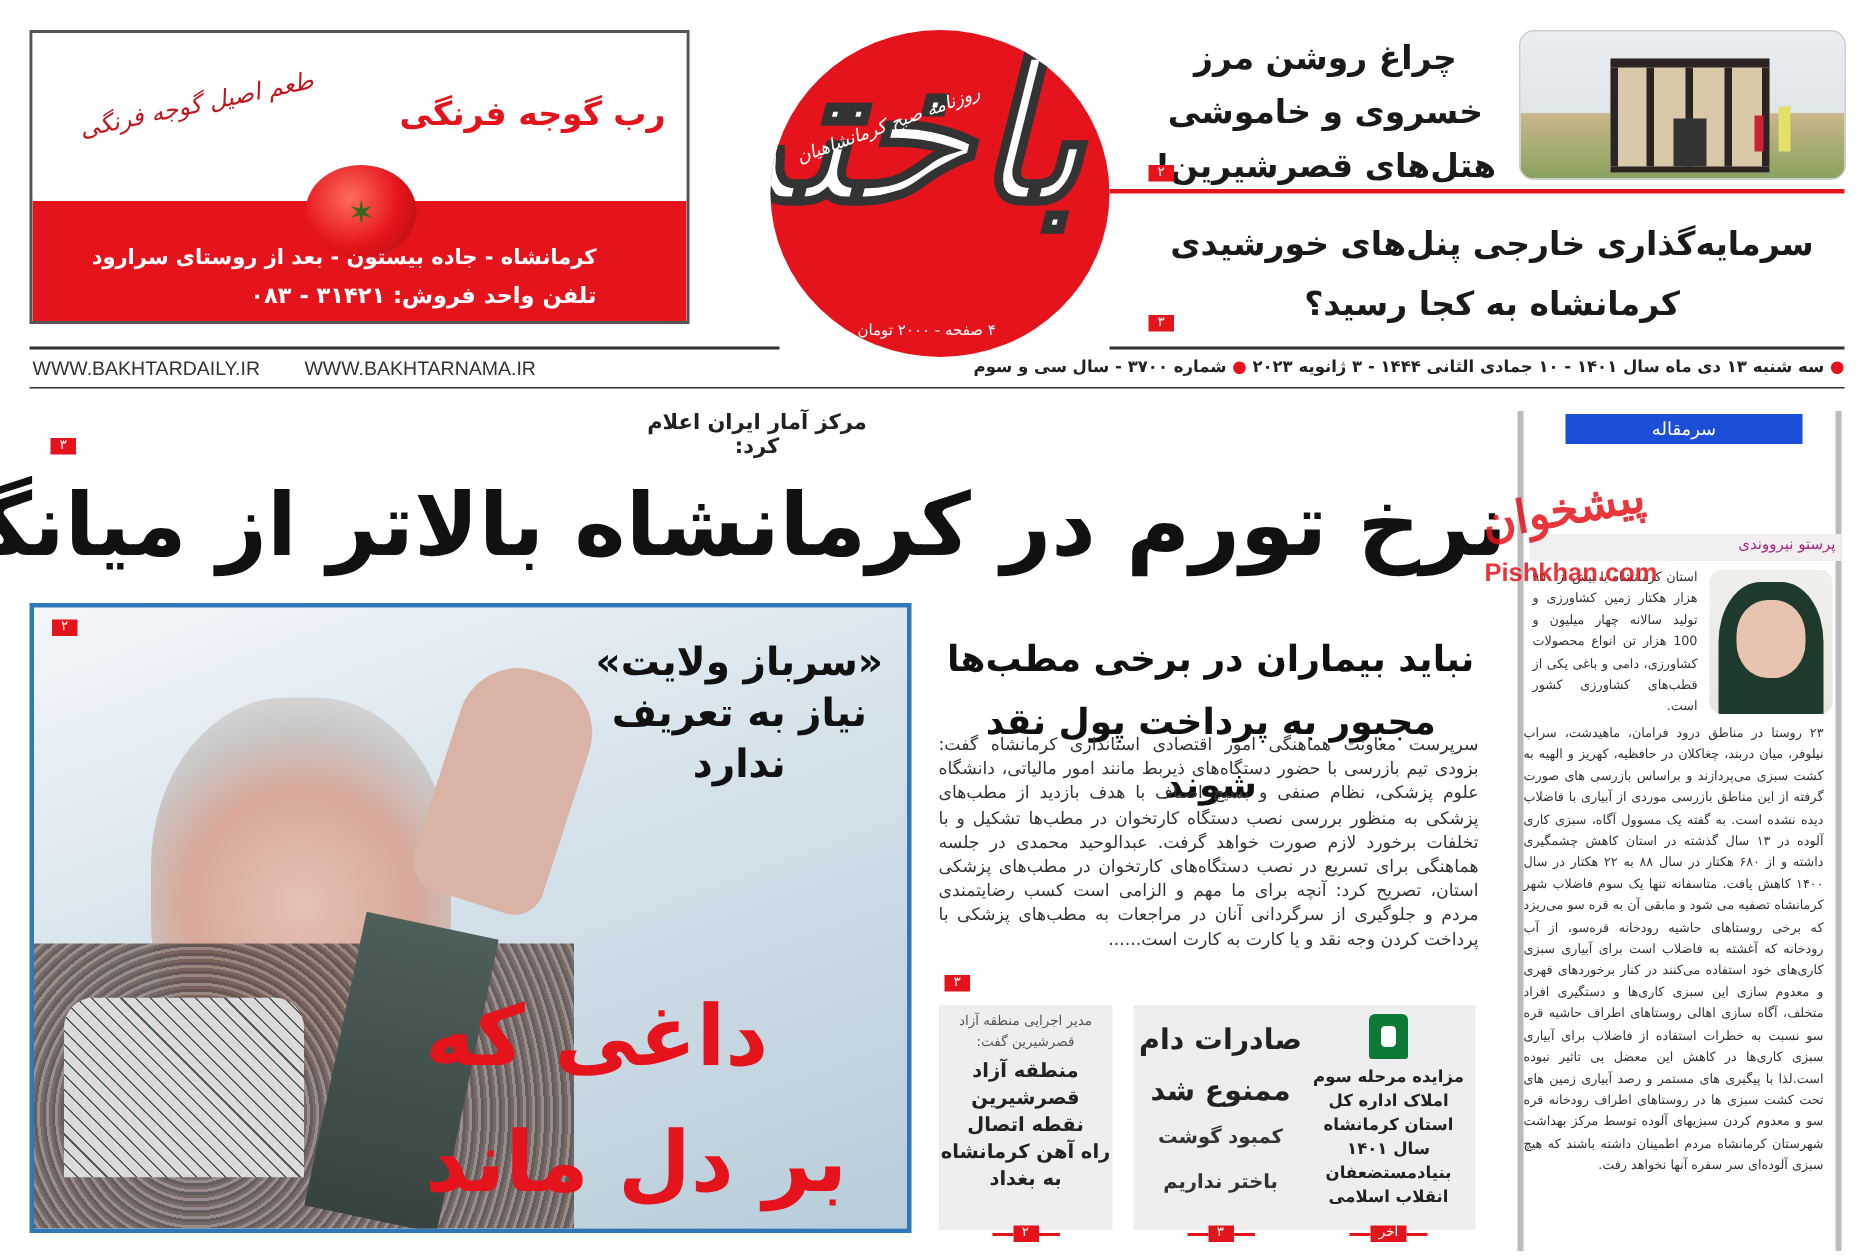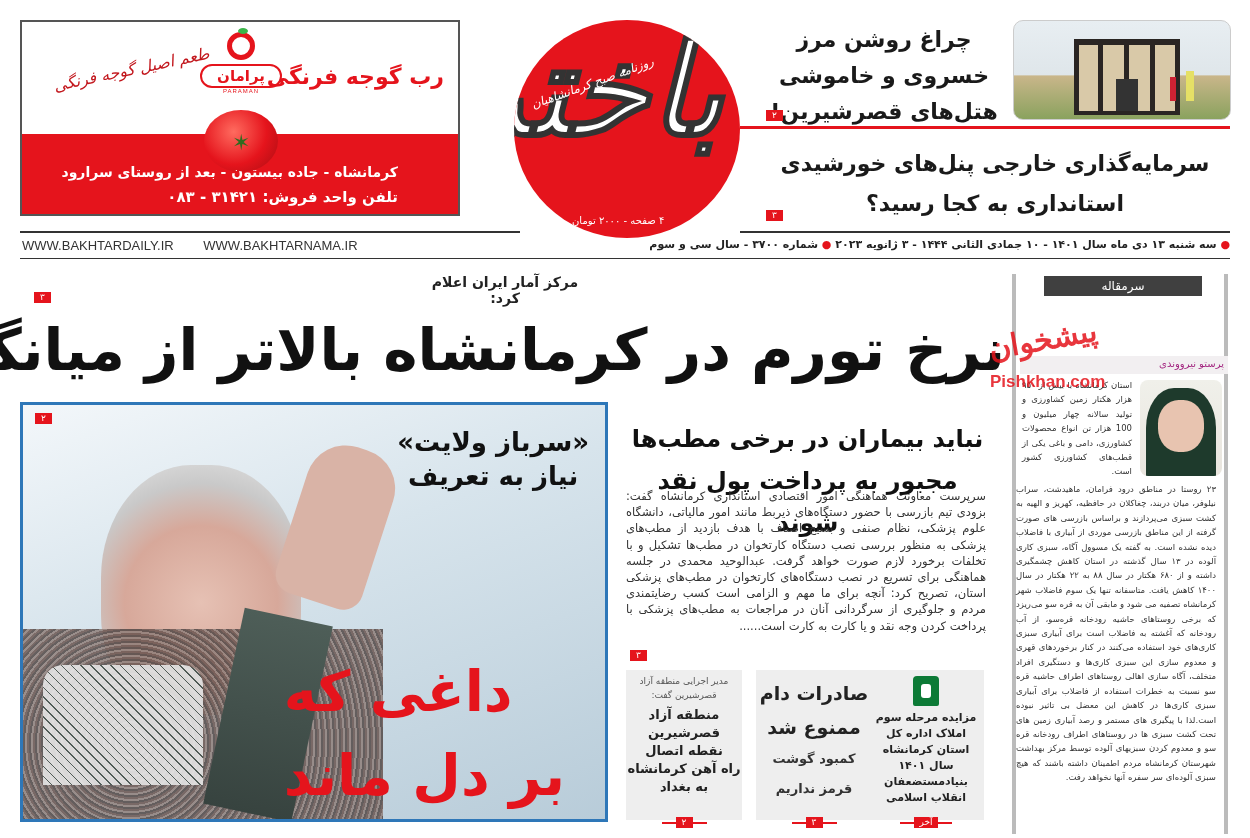--- a/index.html
+++ b/index.html
@@ -48,21 +48,21 @@
   .dateline .dot { color: #e5141c; }
   .websites { left: 22px; top: 238px; direction: ltr; font-family: "Liberation Sans", sans-serif; font-size: 13px; color: #333; word-spacing: 0; white-space: nowrap; }
   .websites span { margin-right: 26px; }
 
   
   .kicker { left: 420px; top: 274px; width: 170px; text-align: center; font-size: 14px; font-weight: bold; color: #222; }
   .main-headline { left: 20px; top: 300px; width: 985px; text-align: center; font-size: 58px; font-weight: bold; color: #111; letter-spacing: -2px; line-height: 100px; white-space: nowrap; }
 
   
   .ed-col { left: 1012px; top: 274px; width: 216px; height: 560px; border-left: 4px solid #bbb; border-right: 4px solid #bbb; }
-  .ed-header { position: absolute; left: 28px; top: 2px; width: 158px; height: 20px; background: #404040; color: #fff; font-size: 12px; text-align: center; line-height: 20px; }
+  .ed-header { position: absolute; left: 28px; top: 2px; width: 158px; height: 20px; background: #1d4ed8; color: #fff; font-size: 12px; text-align: center; line-height: 20px; }
   .ed-title { position: absolute; left: 4px; top: 30px; width: 206px; text-align: center; font-size: 13px; font-weight: bold; line-height: 22px; }
   .ed-author-bar { position: absolute; left: 4px; top: 82px; width: 208px; height: 18px; background: #f2eff1; }
   .ed-author { position: absolute; right: 4px; top: 2px; font-size: 10px; color: #a32680; }
   .ed-photo { position: absolute; left: 124px; top: 106px; width: 82px; height: 96px; border-radius: 8px; background: linear-gradient(#f0f0ea 0%, #e9e5de 100%); overflow: hidden; }
   .ed-face { position: absolute; left: 18px; top: 20px; width: 46px; height: 52px; border-radius: 45%; background: #e8c4b0; }
   .ed-hijab { position: absolute; left: 6px; top: 8px; width: 70px; height: 100px; border-radius: 40% 40% 0 0; background: #1e3a2c; }
   .ed-text { position: absolute; right: 8px; width: 200px; font-size: 8.5px; line-height: 14.4px; text-align: justify; color: #333; }
   .ed-text.narrow { width: 110px; right: 92px; }
   .watermark { left: 988px; top: 322px; color: #e5141c; font-family: "DejaVu Serif", serif; font-size: 30px; font-weight: bold; opacity: 0.85; transform: rotate(-10deg); }
   .watermark-en { left: 990px; top: 372px; direction: ltr; color: #e5141c; font-family: "Liberation Sans", sans-serif; font-size: 17px; font-weight: bold; opacity: 0.85; }
@@ -98,27 +98,20 @@
   .box3-title { font-size: 13px; font-weight: bold; line-height: 18px; color: #222; margin-top: 4px; }
 </style>
 </head>
 <body>
 
 <div class="abs ad-box">
   <div class="ad-top"></div>
   <div class="ad-bottom"></div>
   <div class="ad-title">رب گوجه فرنگی</div>
   <div class="ad-slogan">طعم اصیل گوجه فرنگی</div>
-  <div class="ad-brand">
-    <div class="ad-brand-ring">
-        <div class="ad-brand-leaf"></div>
-      </div>
-    <div class="ad-brand-name">پرامان</div>
-    <div class="ad-brand-en">PARAMAN</div>
-  </div>
   <div class="ad-tomato">
       <div class="ad-tomato-stem">✶</div>
     </div>
   <div class="ad-address">کرمانشاه - جاده بیستون - بعد از روستای سرارود</div>
   <div class="ad-phone">تلفن واحد فروش: ۳۱۴۲۱ - ۰۸۳</div>
 </div>
 
 <div class="abs logo-circle">
   <div class="logo-word">باختر</div>
   <div class="logo-sub">روزنامه صبح کرمانشاهیان</div>
@@ -133,21 +126,21 @@
     <div class="bld-col" style="left:50px"></div>
     <div class="bld-col" style="left:76px"></div>
     <div class="bld-col" style="right:0"></div>
     <div class="bld-door"></div>
   </div>
   <div class="bld-flag2"></div>
   <div class="bld-flag"></div>
 </div>
 <div class="abs top-story1">چراغ روشن مرز خسروی و خاموشی هتل‌های قصرشیرین!</div>
 <div class="abs pg-badge" style="left:766px; top:110px;">۲</div>
-<div class="abs top-story2">سرمایه‌گذاری خارجی پنل‌های خورشیدی استانداری به کجا رسید؟</div>
+<div class="abs top-story2">سرمایه‌گذاری خارجی پنل‌های خورشیدی کرمانشاه به کجا رسید؟</div>
 <div class="abs pg-badge" style="left:766px; top:210px;">۳</div>
 
 <div class="abs rule-dark" style="left:20px; top:231px; width:500px;"></div>
 <div class="abs rule-dark" style="left:740px; top:231px; width:490px;"></div>
 <div class="abs dateline">
   <span class="dot">●</span>
   <span>سه شنبه ۱۳ دی ماه سال ۱۴۰۱ - ۱۰ جمادی الثانی ۱۴۴۴ - ۳ ژانویه ۲۰۲۳</span>
   <span class="dot">●</span>
   <span>شماره ۳۷۰۰ - سال سی و سوم</span>
 </div>
@@ -182,20 +175,21 @@
 
 <div class="abs feature">
   <div class="feat-head"></div>
   <div class="feat-hand"></div>
   <div class="feat-crowd"></div>
   <div class="feat-scarf"></div>
   <div class="feat-arm"></div>
   <div class="feat-quote">
     <div>«سرباز ولایت»</div>
     <div>نیاز به تعریف</div>
+    <div>ندارد</div>
   </div>
   <div class="feat-big">
     <div>داغی که</div>
     <div>بر دل ماند</div>
   </div>
   <div class="feat-badge pg-badge">۲</div>
 </div>
 
 <div class="abs box box1">
   <div class="box-logo"></div>
@@ -214,21 +208,21 @@
   </div>
 </div>
 
 <div class="abs box box2">
   <div class="box2-title">
     <div>صادرات دام</div>
     <div>ممنوع شد</div>
   </div>
   <div class="box2-sub">
     <div>کمبود گوشت</div>
-    <div>قرمز نداریم</div>
+    <div>باختر نداریم</div>
   </div>
   <div class="pg-wrap">
     <div class="pg-line"></div>
     <div class="pg-badge">۳</div>
     <div class="pg-line"></div>
   </div>
 </div>
 
 <div class="abs box box3">
   <div class="box3-kicker">مدیر اجرایی منطقه آزاد قصرشیرین گفت:</div>

